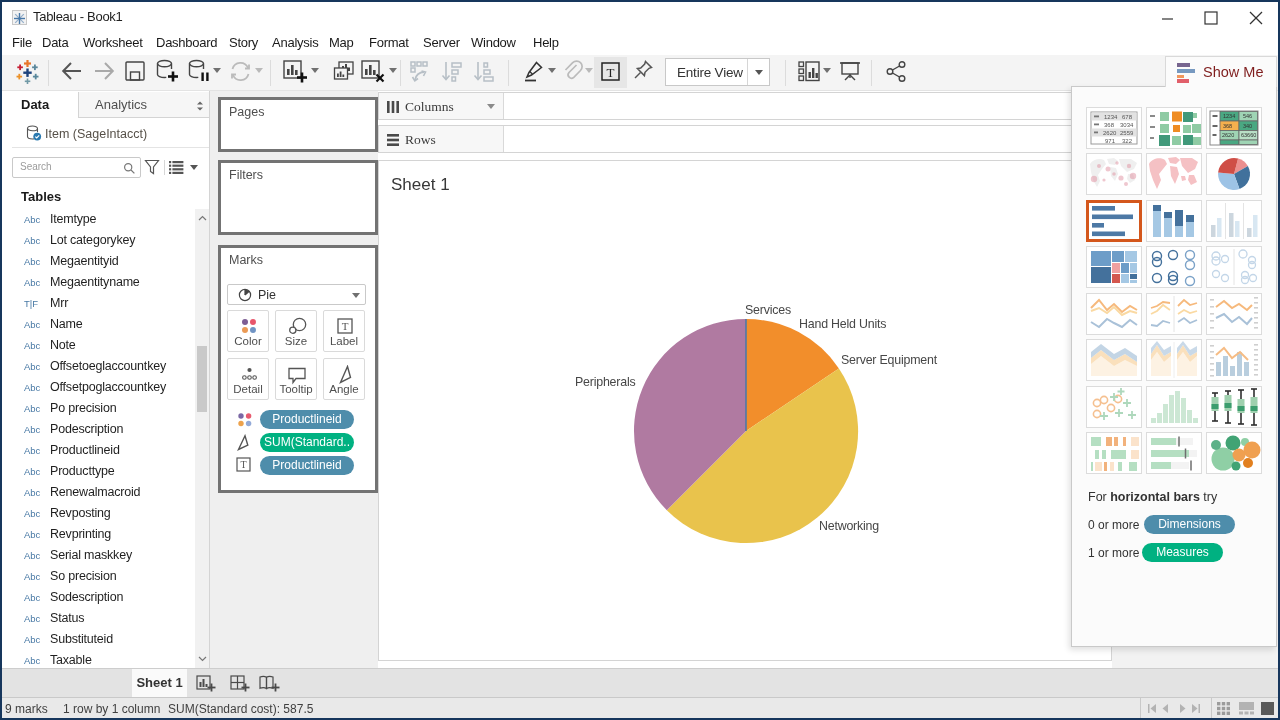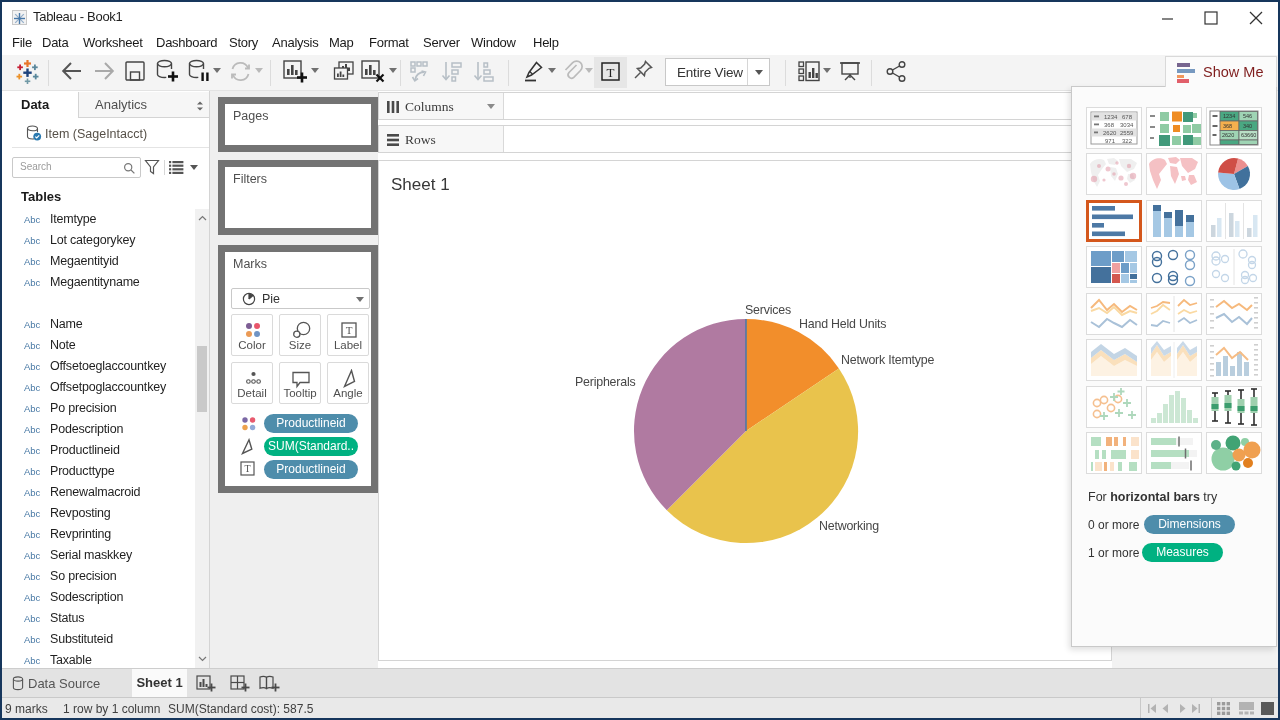--- a/index.html
+++ b/index.html
@@ -25,21 +25,21 @@
 #tab-analytics { left:77px; top:1px; width:130px; height:26px; background:#f6f6f6; border-bottom:1px solid #d4d4d4; font-size:13px; color:#4f4f4f; padding:5px 0 0 16px; }
 #fieldlist { left:0; top:118px; width:207px; height:459px; overflow:hidden; }
 .frow { position:absolute; left:0; width:190px; height:21px; }
 .fabc { position:absolute; left:22px; top:5px; font-size:9.5px; color:#4879a5; font-style:normal; }
 .fname { position:absolute; left:48px; top:3px; font-size:12.5px; color:#1f1f1f; letter-spacing:-0.2px; }
 
 #sbar { left:193px; top:118px; width:14px; height:459px; background:#f1f1f1; }
 #sthumb { left:2px; top:137px; width:10px; height:66px; background:#c9c9c9; }
 
 #midpanel { left:210px; top:91px; width:168px; height:577px; background:#efefef; }
-.card { position:absolute; background:#fff; border:7px solid #737373; }
+.card { position:absolute; background:#fff; border:3px solid #737373; }
 .cardlabel { position:absolute; left:8px; top:5px; font-size:12.5px; color:#4f4f4f; }
 .mbtn { position:absolute; width:42px; height:42px; background:#fff; border:1px solid #dadada; border-radius:2px; }
 .mbtn .lbl { position:absolute; width:100%; text-align:center; bottom:4px; font-size:11.5px; color:#4f4f4f; }
 .pill { position:absolute; left:39px; width:94px; height:19px; border-radius:9.5px; color:#fff; font-size:12px; text-align:center; line-height:18px; }
 .pill.dim { background:#4e8dab; }
 .pill.meas { background:#00b181; }
 
 #shelfcols, #shelfrows { position:absolute; background:#fff; border:1px solid #d4d4d4;font-family:Liberation Serif, serif; }
 .shelflabel { position:absolute; left:0; top:0; height:100%; width:125px; background:#f7f7f7; border-right:1px solid #d9d9d9; }
 .shelftext { position:absolute; left:26px; top:6px; font-size:13.5px; color:#3c3c3c; }
@@ -383,20 +383,24 @@
         <span class="fabc">Abc</span>
         <span class="fname">Lot categorykey</span>
       </div>
       <div class="frow" style="top:42px">
         <span class="fabc">Abc</span>
         <span class="fname">Megaentityid</span>
       </div>
       <div class="frow" style="top:63px">
         <span class="fabc">Abc</span>
         <span class="fname">Megaentityname</span>
+      </div>
+      <div class="frow" style="top:84px">
+        <span class="fabc">T|F</span>
+        <span class="fname">Mrr</span>
       </div>
       <div class="frow" style="top:105px">
         <span class="fabc">Abc</span>
         <span class="fname">Name</span>
       </div>
       <div class="frow" style="top:126px">
         <span class="fabc">Abc</span>
         <span class="fname">Note</span>
       </div>
       <div class="frow" style="top:147px">
@@ -584,21 +588,21 @@
   <svg class="abs" style="left:253px;top:156px" width="228" height="228" viewBox="0 0 228 228">
     <g>
       <path d="M114 114 L114 2 A112 112 0 0 1 206.9 51.4 Z" fill="#f28e2b"></path>
       <path d="M114 114 L206.9 51.4 A112 112 0 0 1 34.8 193.2 Z" fill="#e9c34c"></path>
       <path d="M114 114 L34.8 193.2 A112 112 0 0 1 114 2 Z" fill="#b07aa1"></path>
       <line x1="114" y1="114" x2="114" y2="2" stroke="#4e79a7" stroke-width="1.6"></line>
     </g>
   </svg>
   <div class="pielabel" style="left:366px;top:142px">Services</div>
   <div class="pielabel" style="left:420px;top:156px">Hand Held Units</div>
-  <div class="pielabel" style="left:462px;top:192px">Network Itemtype</div>
+  <div class="pielabel" style="left:462px;top:192px">Server Equipment</div>
   <div class="pielabel" style="left:440px;top:358px">Networking</div>
   <div class="pielabel" style="left:196px;top:214px">Peripherals</div>
 </div>
 
 <div class="abs" id="rightbg"></div>
 <div class="abs" id="showme-panel">
 
   <div class="tile" style="left:14px;top:20px">
       <svg width="54" height="40" viewBox="0 0 54 40">
     <rect x="4" y="4" width="46" height="32" fill="none" stroke="#9a9a9a"></rect>
@@ -1036,27 +1040,20 @@
   <svg class="abs" style="left:11px;top:5px" width="22" height="21" viewBox="0 0 22 21">
     <rect x="0" y="1" width="13" height="4" fill="#77658f"></rect>
     <rect x="0" y="7" width="18" height="4" fill="#7799c0"></rect>
     <rect x="0" y="13" width="7" height="3" fill="#f0975c"></rect>
     <rect x="0" y="17" width="12" height="4" fill="#e15f6a"></rect>
   </svg>
   <div class="abs" style="left:37px;top:7px;font-size:14.5px;color:#7f1d1d">Show Me</div>
 </div>
 
 <div class="abs" id="tabbar">
-  <div id="dstab">
-    <svg class="abs" style="left:10px;top:7px" width="12" height="15" viewBox="0 0 12 15">
-      <ellipse cx="6" cy="3" rx="4.6" ry="2.1" fill="none" stroke="#555" stroke-width="1.1"></ellipse>
-      <path d="M1.4 3 L1.4 11.5 C1.4 12.7 3.5 13.6 6 13.6 C8.5 13.6 10.6 12.7 10.6 11.5 L10.6 3" fill="none" stroke="#555" stroke-width="1.1"></path>
-    </svg>
-    <div class="abs" style="left:26px;top:7px">Data Source</div>
-  </div>
   <div id="sheet1tab">Sheet 1</div>
   <svg class="abs" style="left:194px;top:6px" width="20" height="18" viewBox="0 0 20 18">
     <rect x="1" y="1" width="13" height="13" fill="none" stroke="#4a4a4a" stroke-width="1.2"></rect>
     <g fill="#4a4a4a">
         <rect x="3.5" y="7" width="2" height="5"></rect>
         <rect x="6.5" y="4" width="2" height="8"></rect>
         <rect x="9.5" y="9" width="2" height="3"></rect>
       </g>
     <g stroke="#4a4a4a" stroke-width="1.8">
         <line x1="15.5" y1="8.5" x2="15.5" y2="16.5"></line>

